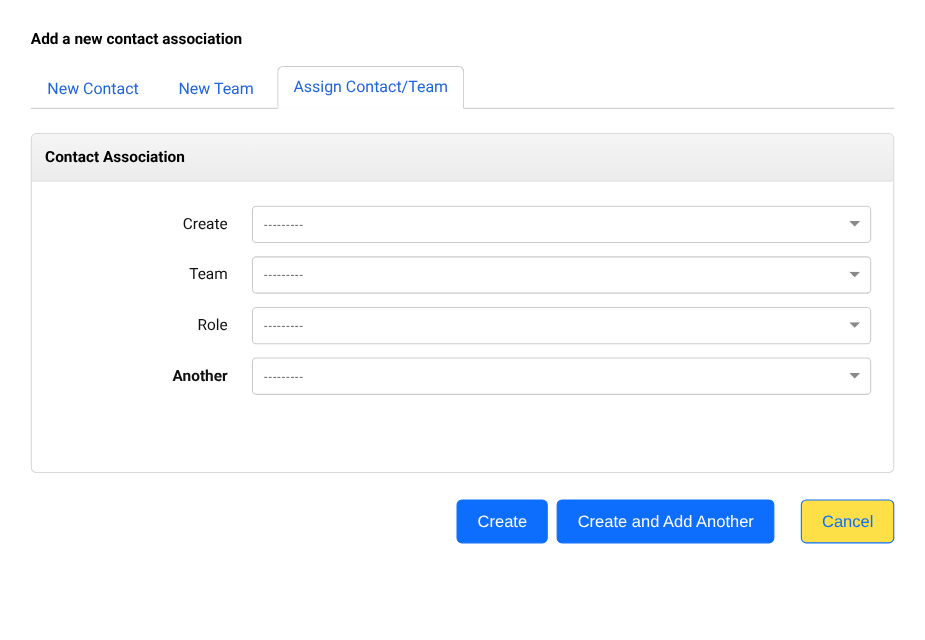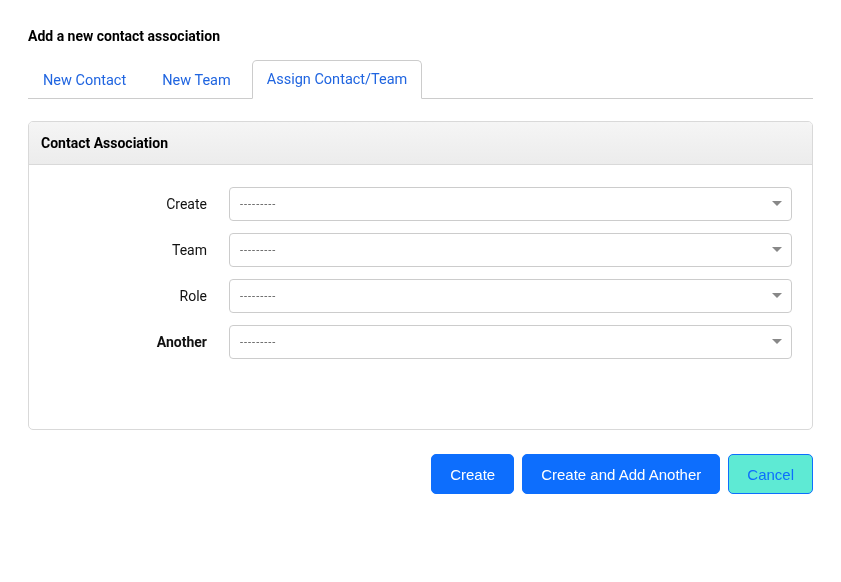--- a/index.html
+++ b/index.html
@@ -122,23 +122,24 @@
       align-items: center;
       justify-content: center;
       border: 1px solid transparent;
     }
     .btn-primary {
       background: #0d6efd;
       color: #fff;
       border-color: #0d6efd;
     }
     .btn-outline {
-      background: #5eead4;
+      background: #fde047;
       color: #0d6efd;
       border-color: #0d6efd;
+      margin-left: 16px;
     }
   </style>
 </head>
 <body>
 
 <div class="page">
   <div class="page-title">Add a new contact association</div>
 
   <div class="tabs">
     <div class="tab">New Contact</div>

